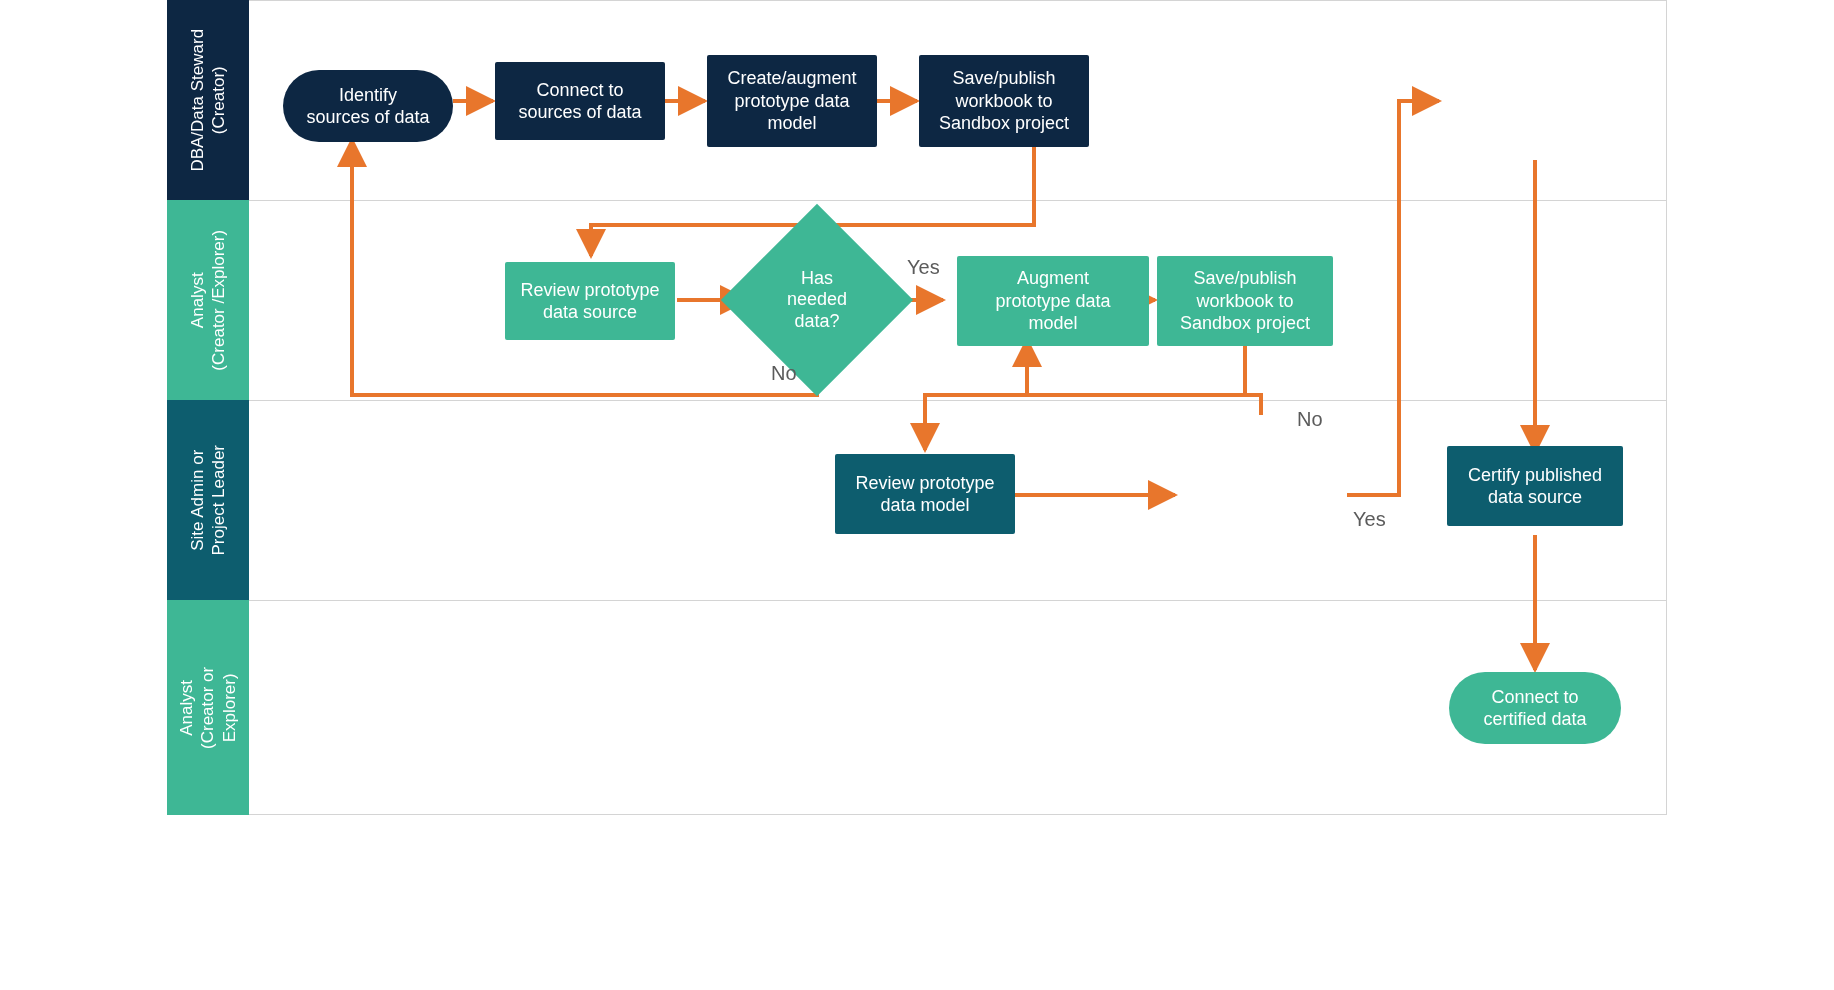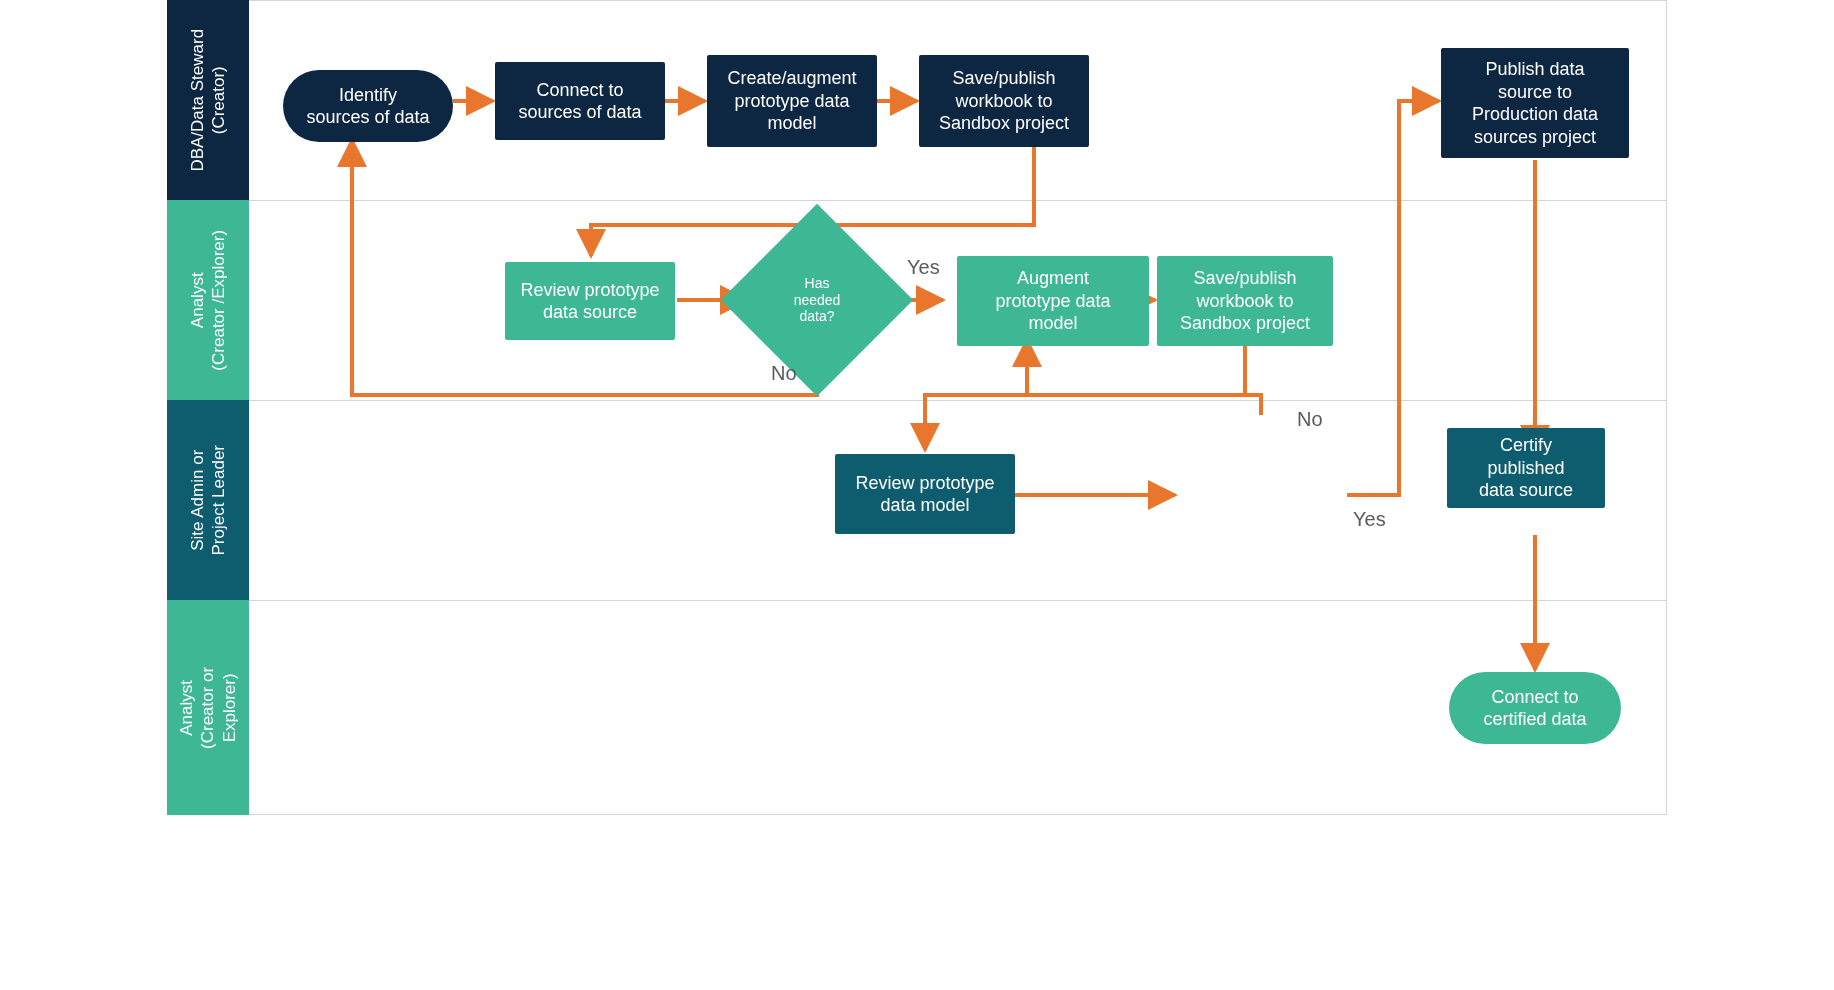--- a/index.html
+++ b/index.html
@@ -12,21 +12,21 @@
   
   .node{position:absolute;display:flex;align-items:center;justify-content:center;text-align:center;color:#fff;font-size:18px;line-height:1.25;padding:6px 12px;box-sizing:border-box}
   .rect{border-radius:2px}
   .pill{border-radius:40px}
   .c-navy{background:#0d2743}
   .c-mint{background:#3eb795}
   .c-teal{background:#0d5d6e}
   
   .diamond-wrap{position:absolute}
   .diamond{position:absolute;inset:0;transform:rotate(45deg)}
-  .diamond-label{position:absolute;inset:0;display:flex;align-items:center;justify-content:center;text-align:center;color:#fff;font-size:14px;line-height:1.2;padding:18px;box-sizing:border-box}
+  .diamond-label{position:absolute;inset:0;display:flex;align-items:center;justify-content:center;text-align:center;color:#fff;font-size:18px;line-height:1.2;padding:18px;box-sizing:border-box}
   
   .edge-label{position:absolute;color:#5b5b5b;font-size:20px}
   
   svg.arrows{position:absolute;left:0;top:0;width:1500px;height:815px;pointer-events:none}
 </style>
 </head>
 <body>
 
 <div class="canvas">
 
@@ -102,26 +102,20 @@
   <div class="node rect c-navy" style="left:540px;top:55px;width:170px;height:92px">
       <span style="white-space:pre-line">Create/augment
 prototype data
 model</span>
     </div>
   <div class="node rect c-navy" style="left:752px;top:55px;width:170px;height:92px">
       <span style="white-space:pre-line">Save/publish
 workbook to
 Sandbox project</span>
     </div>
-  <div class="node rect c-navy" style="left:1274px;top:48px;width:188px;height:110px">
-      <span style="white-space:pre-line">Publish data
-source  to
-Production data
-sources project</span>
-    </div>
 
   <div class="node rect c-mint" style="left:338px;top:262px;width:170px;height:78px">
       <span style="white-space:pre-line">Review prototype
 data source</span>
     </div>
   <div class="diamond-wrap" style="left:582px;top:232px;width:136px;height:136px">
     <div class="diamond c-mint"></div>
     <div class="diamond-label">
         <span style="white-space:pre-line">Has
 needed
@@ -136,21 +130,21 @@
   <div class="node rect c-mint" style="left:990px;top:256px;width:176px;height:90px">
       <span style="white-space:pre-line">Save/publish
 workbook to
 Sandbox project</span>
     </div>
 
   <div class="node rect c-teal" style="left:668px;top:454px;width:180px;height:80px">
       <span style="white-space:pre-line">Review prototype
 data model</span>
     </div>
-  <div class="node rect c-teal" style="left:1280px;top:428px;width:158px;height:80px">
+  <div class="node rect c-teal" style="left:1280px;top:446px;width:176px;height:80px">
       <span style="white-space:pre-line">Certify published
 data source</span>
     </div>
 
   <div class="node pill c-mint" style="left:1282px;top:672px;width:172px;height:72px">
       <span style="white-space:pre-line">Connect to
 certified data</span>
     </div>
 
   <div class="edge-label" style="left:740px;top:256px">Yes</div>

